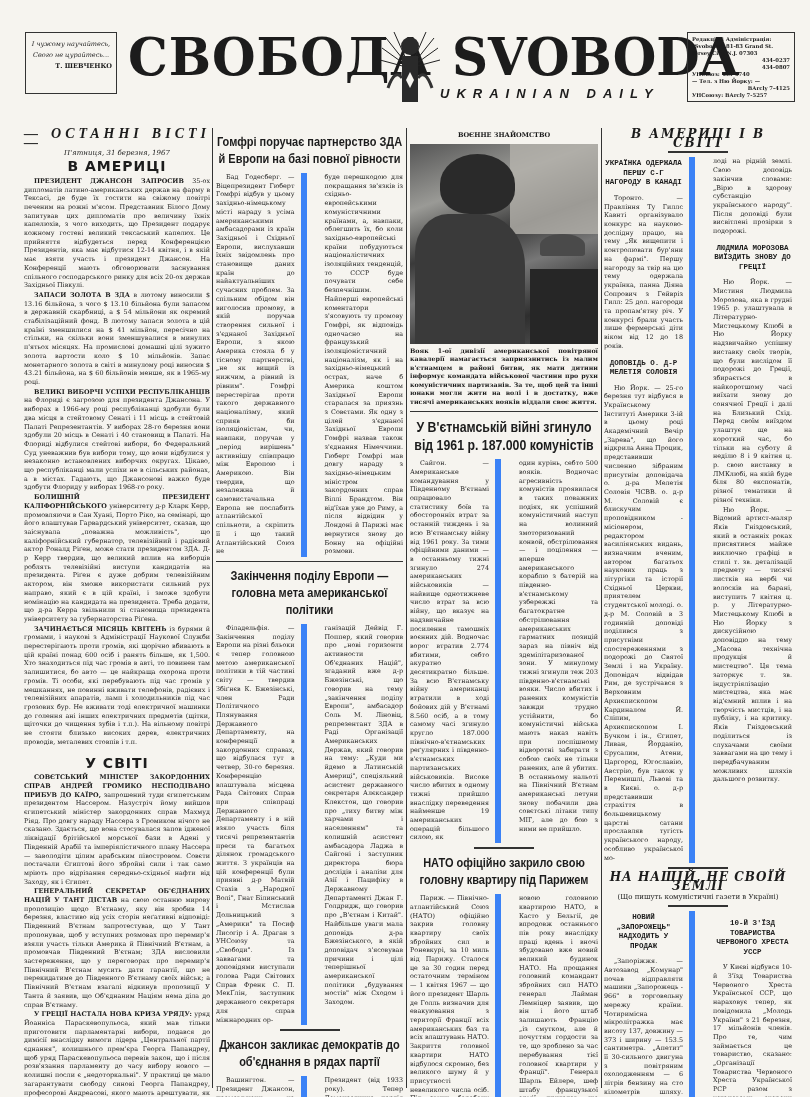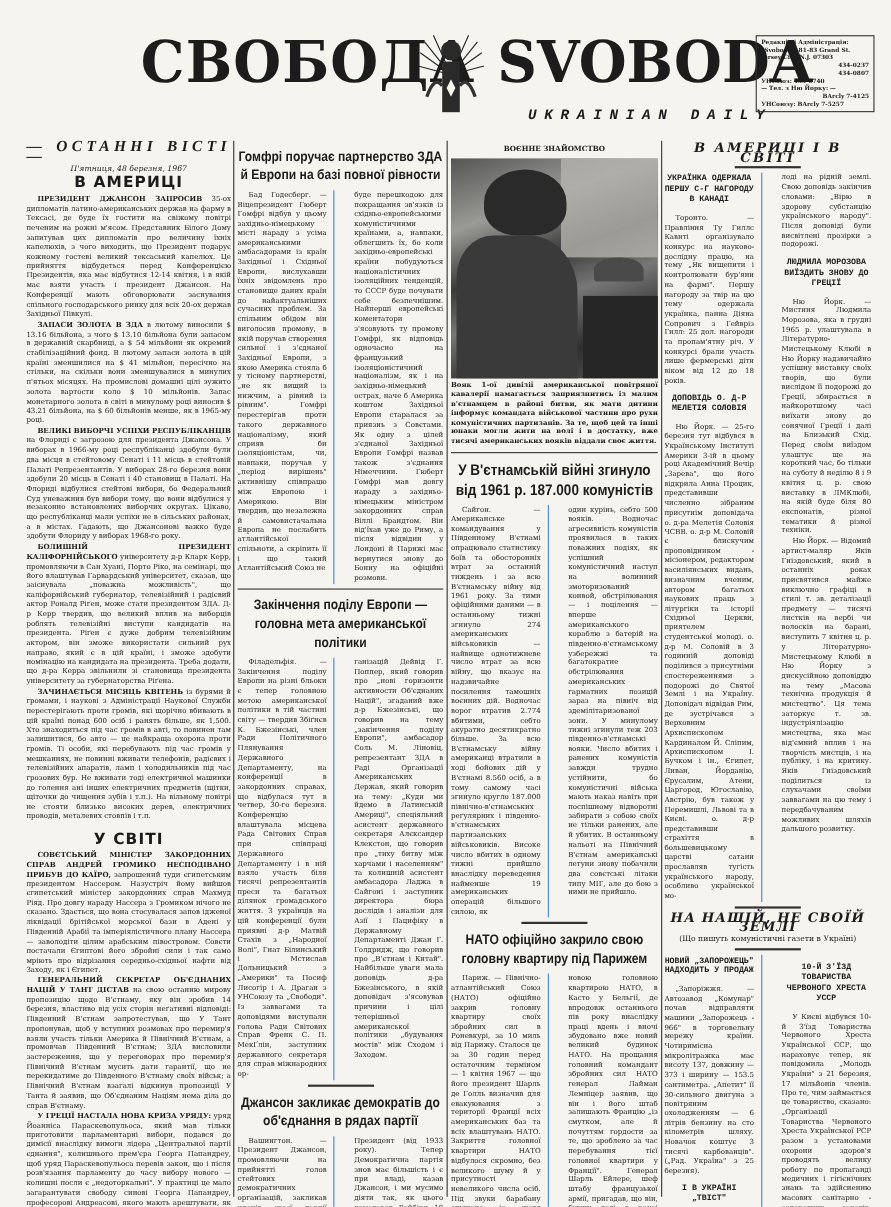--- a/index.html
+++ b/index.html
@@ -8,21 +8,21 @@
   .page { position: absolute; left: 0; top: 0; width: 810px; height: 1097px; background: #f6f4ef; }
 
   
   .masthead { position: absolute; left: 20px; top: 28px; width: 776px; height: 78px; }
   .quote-box { position: absolute; left: 5px; top: 4px; width: 92px; height: 62px; border: 1px solid #333; padding: 6px 4px; font-size: 6.5px; font-style: italic; line-height: 11px; text-align: center; }
   .quote-box .author { font-style: normal; text-align: right; font-weight: bold; }
   .title-uk { position: absolute; left: 108px; top: 2px; font-family: "DejaVu Serif", serif; font-weight: bold; font-size: 50px; letter-spacing: 1px; line-height: 54px; transform: scaleY(1.05); }
   .sub-uk { position: absolute; left: 112px; top: 58px; font-family: "DejaVu Sans", sans-serif; font-weight: bold; font-size: 13px; letter-spacing: 2px; }
   .emblem { position: absolute; left: 360px; top: 0; width: 60px; height: 76px; }
   .title-en { position: absolute; left: 432px; top: 2px; font-family: "DejaVu Serif", serif; font-weight: bold; font-size: 50px; line-height: 54px; transform: scaleY(1.05); }
-  .sub-en { position: absolute; left: 460px; top: 58px; font-family: Liberation Mono, monospace; font-weight: bold; font-style: italic; font-size: 13px; letter-spacing: 7px; margin-top: 11px; }
+  .sub-en { position: absolute; left: 420px; top: 58px; font-family: Liberation Sans, sans-serif; font-weight: bold; font-style: italic; font-size: 13px; letter-spacing: 7px; }
   .address-box { position: absolute; left: 667px; top: 4px; width: 108px; height: 70px; border: 1px solid #333; padding: 3px 4px; font-size: 5.3px; line-height: 7px; font-weight: bold; }
   .address-box .r { text-align: right; }
 
   .dateline { position: absolute; left: 20px; top: 110px; width: 776px; height: 14px; border-top: 2px solid #222; border-bottom: 3px solid #222; font-size: 7.5px; display: flex; justify-content: space-between; align-items: center; padding: 0 14px; }
 
   
   .col { position: absolute; top: 128px; font-size: 6.4px; line-height: 8.7px; text-align: justify; }
   .col p { text-indent: 10px; margin-bottom: 1px; }
   .vr { position: absolute; top: 128px; width: 1px; background: #333; }
   .col1 { left: 24px; width: 186px; }
@@ -33,38 +33,43 @@
   .h-latest { font-family: Liberation Serif, serif; font-weight: bold; font-style: italic; font-size: 14px; letter-spacing: 4px; margin-top: 2px; }
   .h-date { text-align: center; font-style: italic; font-size: 7px; margin: 2px 0; }
   .h-section { font-family: "DejaVu Sans", sans-serif; font-weight: bold; font-size: 14px; text-align: center; letter-spacing: 1px; margin: 4px 0 6px; }
   .h-big { font-family: "Liberation Sans", sans-serif; font-weight: bold; font-size: 12.5px; line-height: 17px; text-align: center; transform: scaleX(0.88); margin: 6px -12px 5px; }
   .h-med { font-family: Liberation Mono, monospace; font-weight: bold; font-size: 7.5px; line-height: 9.5px; text-align: center; text-transform: uppercase; margin: 8px 0 6px; }
   .h-italic { font-family: "DejaVu Serif", serif; font-weight: bold; font-style: italic; font-size: 12px; text-align: center; letter-spacing: 2px; margin: 2px 0 2px; }
   .h-sub { text-align: center; font-weight: normal; font-size: 7px; }
   .lead { font-weight: bold; }
   .split { display: flex; gap: 6px; }
   .split > div { flex: 1; }
-  .split > div + div { border-left: 1px solid #3b82f6; padding-left: 18px; }
+  .split > div + div { border-left: 6px solid #3b82f6; padding-left: 18px; }
   .rule-short { width: 60px; height: 2px; background: #333; margin: 4px auto; }
 
   .photo-caption-title { text-align: center; font-size: 6.5px; font-weight: bold; margin: 3px 0 4px; }
   .photo { width: 188px; height: 200px; background: linear-gradient(160deg,#555 0%,#9a9a96 25%,#3a3a3a 45%,#777 60%,#2e2e2e 80%,#5a5a5a 100%); position: relative; overflow: hidden; }
   .photo .helmet1 { position: absolute; left: 30px; top: 10px; width: 75px; height: 60px; border-radius: 50% 50% 40% 40%; background: #2a2a2a; }
   .photo .helmet2 { position: absolute; left: 130px; top: 90px; width: 45px; height: 22px; border-radius: 50% 50% 10% 10%; background: #4a4a4a; }
   .photo .body1 { position: absolute; left: 5px; top: 70px; width: 110px; height: 130px; background: #3a3a3a; border-radius: 30% 40% 0 0; }
   .photo .tank { position: absolute; left: 120px; top: 125px; width: 70px; height: 75px; background: #262626; }
   .photo .sky { position: absolute; left: 100px; top: 0; width: 88px; height: 90px; background: #b5b3ad; opacity: 0.8; }
   .caption { font-size: 6.3px; line-height: 8.5px; font-weight: bold; text-align: justify; margin-top: 3px; }
 </style>
 </head>
 <body>
 
 <div class="page">
 
   <div class="masthead">
+    <div class="quote-box">
+      <div>І чужому научайтесь,</div>
+      <div>Свого не цурайтесь...</div>
+      <div class="author">Т. ШЕВЧЕНКО</div>
+    </div>
     <div class="title-uk">СВОБОДА</div>
     <svg class="emblem" viewBox="0 0 60 76">
       <g stroke="#222" stroke-width="1">
         <line x1="30" y1="40" x2="2" y2="20"></line>
           <line x1="30" y1="40" x2="6" y2="10"></line>
           <line x1="30" y1="40" x2="14" y2="4"></line>
         <line x1="30" y1="40" x2="58" y2="20"></line>
           <line x1="30" y1="40" x2="54" y2="10"></line>
           <line x1="30" y1="40" x2="46" y2="4"></line>
         <line x1="30" y1="40" x2="0" y2="32"></line>
@@ -90,21 +95,21 @@
     </div>
   </div>
 
 
   <div class="vr" style="left:212px;height:960px"></div>
   <div class="vr" style="left:406px;height:960px"></div>
   <div class="vr" style="left:601px;height:960px"></div>
 
   <div class="col col1">
     <div class="h-latest">— ОСТАННІ ВІСТІ —</div>
-    <div class="h-date">П'ятниця, 48 березня, 1967</div>
+    <div class="h-date">П'ятниця, 31 березня, 1967</div>
     <div class="h-section">В АМЕРИЦІ</div>
     <p><span class="lead">ПРЕЗИДЕНТ ДЖАНСОН ЗАПРОСИВ</span><span> 35-ох дипломатів латино-американських держав на фарму в Тексасі, де буде їх гостити на свіжому повітрі печеним на рожні м'ясом. Представник Білого Дому запитував цих дипломатів про величину їхніх капелюхів, з чого виходить, що Президент подарує кожному гостеві великий тексаський капелюх. Це прийняття відбудеться перед Конференцією Президентів, яка має відбутися 12-14 квітня, і в якій має взяти участь і президент Джансон. На Конференції мають обговорювати заснування спільного господарського ринку для всіх 20-ох держав Західньої Півкулі.</span></p>
     <p><span class="lead">ЗАПАСИ ЗОЛОТА В ЗДА</span><span> в лютому виносили $ 13.16 більйона, з чого $ 13.10 більйона були запасом в державній скарбниці, а $ 54 мільйони як окремий стабілізаційний фонд. В лютому запаси золота в цій країні зменшилися на $ 41 мільйон, пересічно на стільки, на скільки вони зменшувалися в минулих п'ятьох місяцях. На промислові домашні цілі зужито золота вартости коло $ 10 мільйонів. Запас монетарного золота в світі в минулому році виносив $ 43.21 більйона, на $ 60 більйонів менше, як в 1965-му році.</span></p>
     <p><span class="lead">ВЕЛИКІ ВИБОРЧІ УСПІХИ РЕСПУБЛІКАНЦІВ</span><span> на Флориді є загрозою для президента Джансона. У виборах в 1966-му році республіканці здобули були два місця в стейтовому Сенаті і 11 місць в стейтовій Палаті Репрезентантів. У виборах 28-го березня вони здобули 20 місць в Сенаті і 40 становищ в Палаті. На Флориді відбулися стейтові вибори, бо Федеральний Суд уневажнив був вибори тому, що вони відбулися у незаконно встановлених виборчих округах. Цікаво, що республіканці мали успіхи не в сільських районах, а в містах. Гадають, що Джансонові важко буде здобути Флориду у виборах 1968-го року.</span></p>
     <p><span class="lead">БОЛИШНІЙ ПРЕЗИДЕНТ КАЛІФОРНІЙСЬКОГО</span><span> університету д-р Кларк Керр, промовляючи в Сан Хуані, Порто Ріко, на семінарі, що його влаштував Гарвардський університет, сказав, що заіснувала „поважна можливість", що каліфорнійський губернатор, телевізійний і радієвий актор Роналд Ріґен, може стати президентом ЗДА. Д-р Керр твердив, що великий вплив на виборців роблять телевізійні виступи кандидатів на президента. Ріґен є дуже добрим телевізійним актором, він зможе використати сильний рух направо, який є в цій країні, і зможе здобути номінацію на кандидата на президента. Треба додати, що д-ра Керра звільнили зі становища президента університету за губернаторства Ріґена.</span></p>
     <p><span class="lead">ЗАЧИНАЄТЬСЯ МІСЯЦЬ КВІТЕНЬ</span><span> із бурями й громами, і наукові з Адміністрації Наукової Служби перестерігають проти громів, які щорічно вбивають в цій країні понад 600 осіб і ранять більше, як 1,500. Хто знаходиться під час громів в авті, то повинен там залишитися, бо авто — це найкраща охорона проти громів. Ті особи, які перебувають під час громів у мешканнях, не повинні вживати телефонів, радієвих і телевізійних апаратів, ламп і холодильників під час грозових бур. Не вживати тоді електричної машинки до голення ані інших електричних предметів (щітки, щіточки до чищення зубів і т.п.). На вільному повітрі не стояти близько високих дерев, електричних проводів, металевих стовпів і т.п.</span></p>
     <div class="h-section" style="margin-top:12px">У СВІТІ</div>
     <p><span class="lead">СОВЄТСЬКИЙ МІНІСТЕР ЗАКОРДОННИХ СПРАВ АНДРЕЙ ГРОМИКО НЕСПОДІВАНО ПРИБУВ ДО КАЇРО,</span><span> запрошений туди єгипетським президентом Нассером. Назустріч йому вийшов єгипетський міністер закордонних справ Махмуд Ріяд. Про довгу нараду Нассера з Громиком нічого не сказано. Здається, що вона стосувалася запов ідженої ліквідації брітійської морської бази в Адені у Південній Арабії та імперіялістичного плану Нассера — заволодіти цілим арабським півостровом. Совєти постачали Єгиптові його збройні сили і так само мріють про відрізання середньо-східньої нафти від Заходу, як і Єгипет.</span></p>
     <p><span class="lead">ГЕНЕРАЛЬНИЙ СЕКРЕТАР ОБ'ЄДНАНИХ НАЦІЙ У ТАНТ ДІСТАВ</span><span> на свою останню мирову пропозицію щодо В'єтнаму, яку він зробив 14 березня, властиво від усіх сторін неґативні відповіді: Південний В'єтнам запротестував, що У Тант пропонував, щоб у вступних розмовах про перемир'я взяли участь тільки Америка й Північний В'єтнам, а промовчав Південний В'єтнам; ЗДА висловили застереження, що у переговорах про перемир'я Північний В'єтнам мусить дати гарантії, що не перекидатиме до Південного В'єтнаму своїх військ; а Північний В'єтнам взагалі відкинув пропозиції У Танта й заявив, що Об'єднаним Націям нема діла до справ В'єтнаму.</span></p>
     <p><span class="lead">У ГРЕЦІЇ НАСТАЛА НОВА КРИЗА УРЯДУ:</span><span> уряд Йоанніса Параскевопульоса, який мав тільки приготовити парламентарні вибори, подався до димісії внаслідку вимоги лідера „Центральної партії єднання", колишнього прем'єра Георга Папандреу, щоб уряд Параскевопульоса перевів закон, що і після розв'язання парламенту до часу вибору нового — колишні посли є „недоторкальні". У практиці це мало загарантувати свободу синові Георга Папандреу, професорові Андреасові, якого мають арештувати, як центральну фігуру у підпільно-військовій прокомуністичній організації. Інші партії запротестували проти такої вимоги, але Папандреу загрозив відкликанням своєї підтримки урядові.</span></p>

